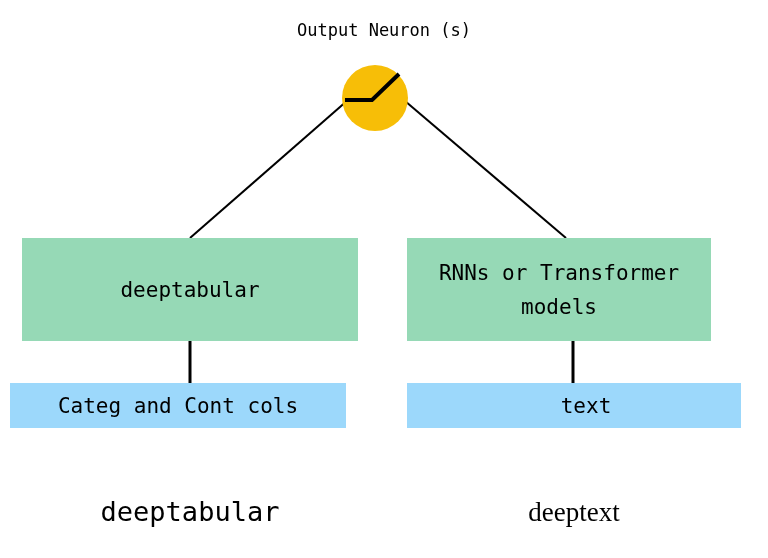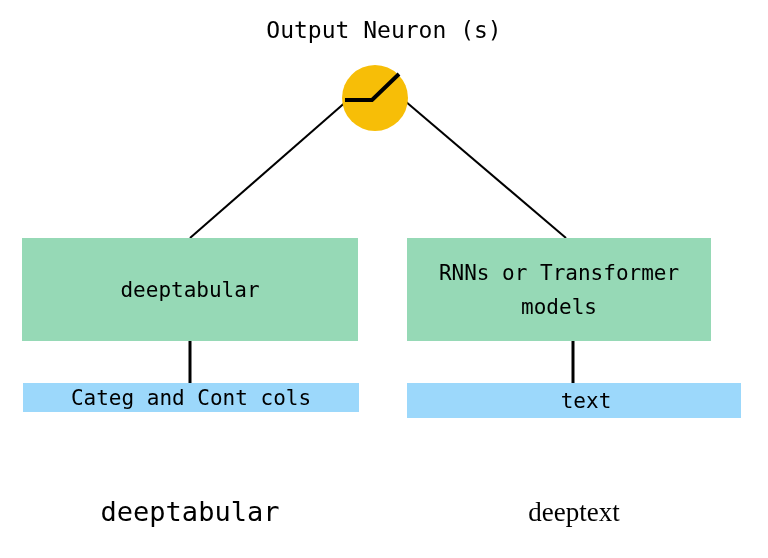--- a/index.html
+++ b/index.html
@@ -35,21 +35,21 @@
     pointer-events: none;
   }
 
   
   .output-title {
     position: absolute;
     left: 0;
     top: 16px;
     width: 768px;
     text-align: center;
-    font-size: 23px;
+    font-size: 17px;
     letter-spacing: 0px;
     line-height: 28px;
     white-space: pre;
   }
 
   
   .neuron {
     position: absolute;
     left: 342px;
     top: 65px;
@@ -92,38 +92,38 @@
   .data-box  { background: #9cd8fb; }
 
   
   #box-deeptabular-model {
     left: 22px;
     top: 238px;
     width: 336px;
     height: 103px;
   }
   #box-deeptabular-data {
-    left: 23px;
+    left: 10px;
     top: 383px;
     width: 336px;
-    height: 29px;
+    height: 45px;
     text-align: right;
   }
   
   #box-deeptext-model {
     left: 407px;
     top: 238px;
     width: 304px;
     height: 103px;
   }
   #box-deeptext-data {
     left: 407px;
     top: 383px;
     width: 334px;
-    height: 35px;
+    height: 45px;
     padding-left: 24px;
   }
 
   
   .branch-caption {
     position: absolute;
     top: 495px;
     text-align: center;
     font-size: 27px;
     line-height: 34px;

